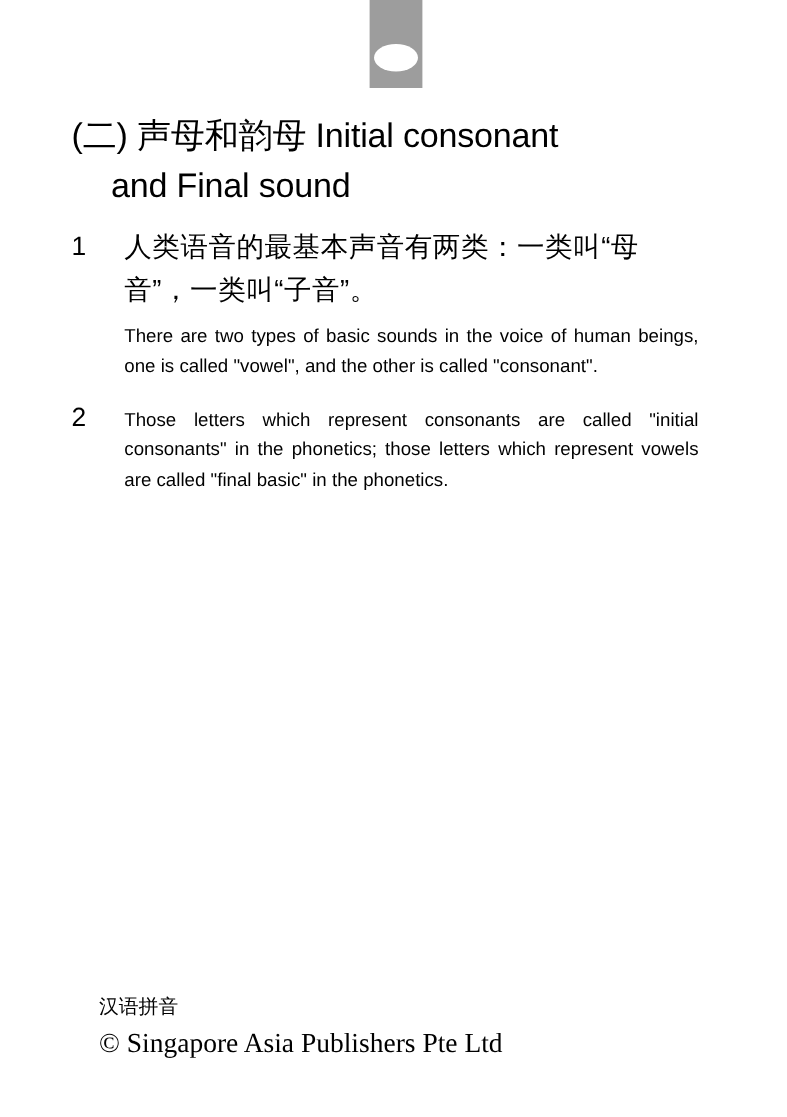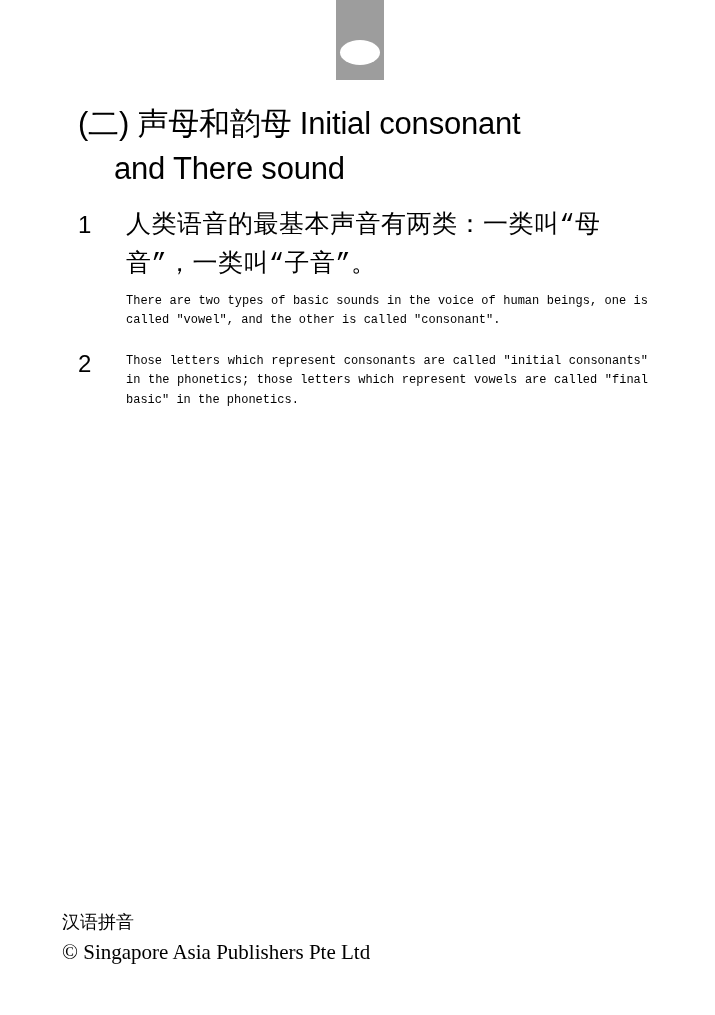--- a/index.html
+++ b/index.html
@@ -43,21 +43,21 @@
     width: 40px;
     height: 25px;
     border-radius: 50%;
     background: #ffffff;
     z-index: 2;
   }
 
   
   .content {
     position: absolute;
-    left: 78px;
+    left: 65px;
     top: 102px;
     width: 570px;
   }
 
   .section-heading {
     font-family: "Liberation Sans", sans-serif;
     font-size: 31px;
     font-weight: 400;
     line-height: 1.45;
     margin: 0 0 14px 0;
@@ -76,66 +76,66 @@
     width: 48px;
     flex: 0 0 48px;
     font-size: 24px;
     line-height: 1.6;
     font-family: "Liberation Sans", sans-serif;
   }
   .item-body {
     flex: 1 1 auto;
   }
   .cn {
-    font-family: Liberation Mono, monospace;
+    font-family: Liberation Sans, sans-serif;
     font-size: 25px;
     line-height: 1.58;
     margin: 0;
     letter-spacing: 0.5px;
   }
   .en {
-    font-family: Liberation Mono, monospace;
-    font-size: 12px;
+    font-family: Liberation Sans, sans-serif;
+    font-size: 17px;
     line-height: 1.62;
     margin: 7px 0 0 0;
     text-align: justify;
   }
 
   
   .footer {
     position: absolute;
-    left: 62px;
+    left: 90px;
     bottom: 48px;
     width: 570px;
   }
   .footer-cn {
     font-family: "DejaVu Serif", "Liberation Serif", serif;
     font-size: 18px;
     line-height: 1.5;
     margin: 0;
   }
   .footer-en {
     font-family: "Liberation Serif", serif;
-    font-size: 21px;
+    font-size: 25px;
     line-height: 1.45;
     margin: 2px 0 0 0;
   }
 </style>
 </head>
 <body>
 
 <div class="page-tab"></div>
 <div class="page-tab-oval"></div>
 <div class="page-tab-num">2</div>
 
 <div class="content">
 
   <h1 class="section-heading">
     <span>(二) 声母和韵母 Initial consonant</span>
-    <span class="line2">and There sound</span>
+    <span class="line2">and Final sound</span>
   </h1>
 
   <div class="item">
     <div class="item-num">1</div>
     <div class="item-body">
       <p class="cn">人类语音的最基本声音有两类：一类叫“母音”，一类叫“子音”。</p>
       <p class="en">There are two types of basic sounds in the voice of human beings, one is called "vowel", and the other is called "consonant".</p>
     </div>
   </div>
 

